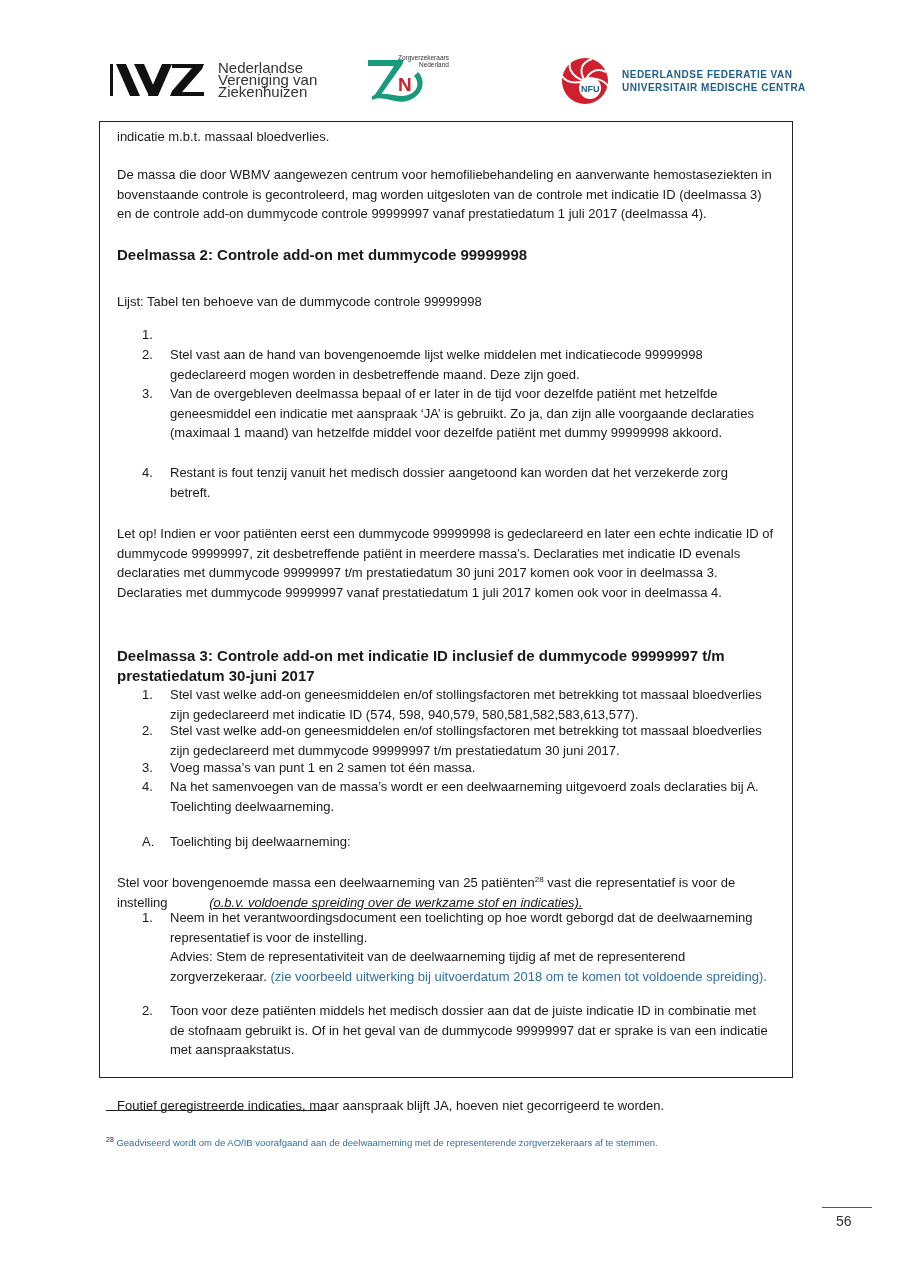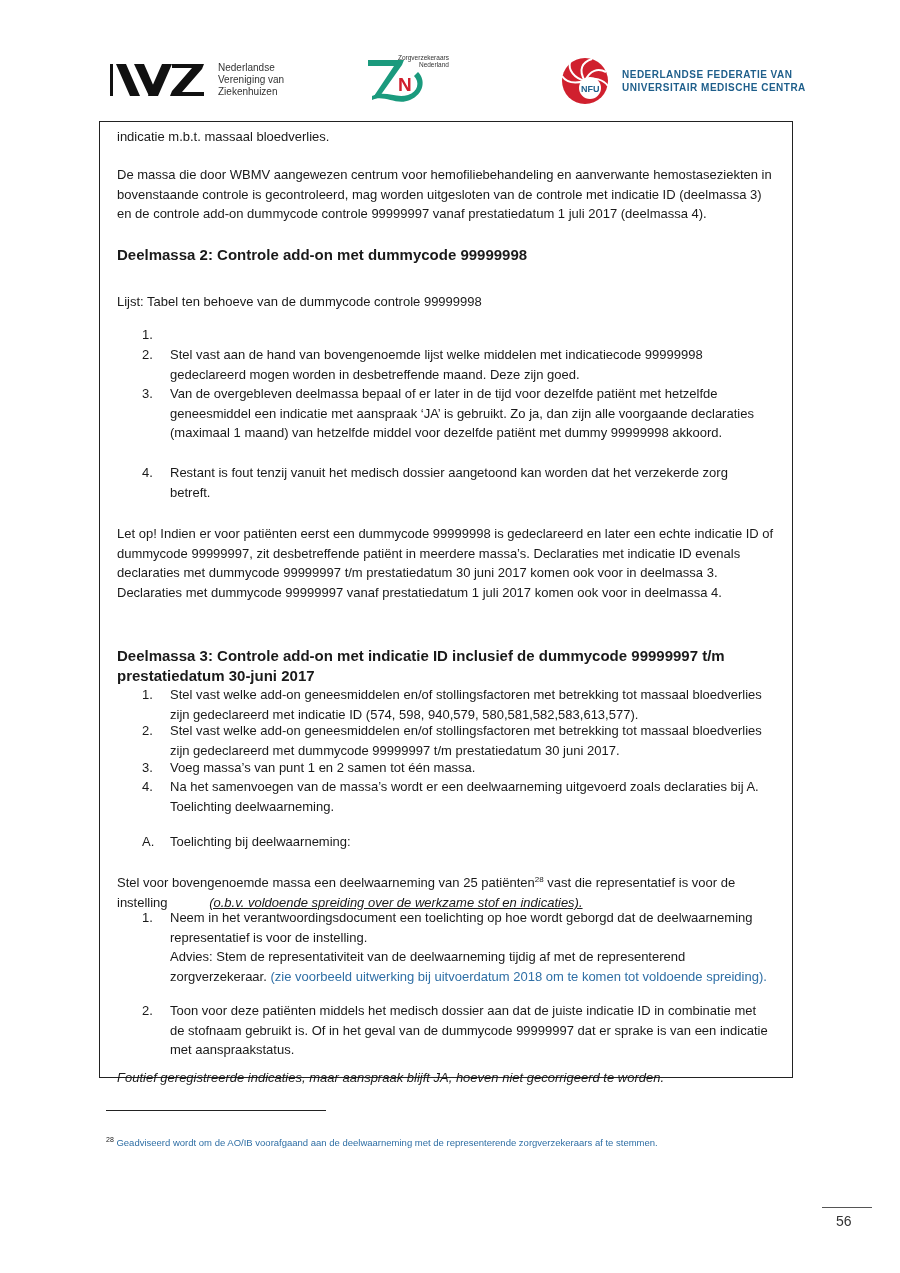--- a/index.html
+++ b/index.html
@@ -1,21 +1,21 @@
 <!DOCTYPE html>
 <html><head>
 <meta charset="utf-8">
 <style>
   html, body { margin:0; padding:0; background:#ffffff; }
   body { width:900px; height:1273px; position:relative; overflow:hidden;
          font-family:"Liberation Sans", sans-serif; color:#1a1a1a; }
   .header { position:absolute; top:52px; left:0; width:900px; height:60px; }
   .logo-nvz { position:absolute; left:110px; top:8px; height:40px; display:flex; align-items:center; }
   .logo-nvz svg { display:block; }
-  .nvz-text { margin-left:12px; font-size:10px; line-height:12px; color:#333; }
+  .nvz-text { margin-left:12px; font-size:15px; line-height:12px; color:#333; }
   .logo-zn { position:absolute; left:362px; top:2px; width:90px; height:56px; }
   .zn-text { position:absolute; left:398px; top:2px; font-size:6.5px; line-height:7px; color:#333; text-align:right; }
   .logo-nfu { position:absolute; left:560px; top:4px; display:flex; align-items:center; }
   .nfu-text { margin-left:12px; font-size:10px; line-height:13px; color:#1f5f8b; letter-spacing:0.5px; font-weight:bold; }
 
   .box { position:absolute; left:99px; top:121px; width:694px; height:957px;
          border:1px solid #222; box-sizing:border-box; }
   .p { position:absolute; left:117px; width:660px; font-size:13px; line-height:19.5px; margin:0; }
   .h { position:absolute; left:117px; width:660px; font-size:15px; line-height:20px; font-weight:bold; margin:0; }
   .li { position:absolute; left:170px; width:600px; font-size:13px; line-height:19.5px; }
@@ -97,19 +97,19 @@
 <div class="li" style="top:758px;"><span class="num">3.</span><span>Voeg massa’s van punt 1 en 2 samen tot één massa.</span></div>
 <div class="li" style="top:777px;"><span class="num">4.</span><span>Na het samenvoegen van de massa’s wordt er een deelwaarneming uitgevoerd zoals declaraties bij A. Toelichting deelwaarneming.</span></div>
 
 <div class="li" style="top:832px;"><span class="num">A.</span><span>Toelichting bij deelwaarneming:</span></div>
 
 <p class="p" style="top:870px;"><span>Stel voor bovengenoemde massa een deelwaarneming van 25 patiënten</span><sup style="font-size:8px;">28</sup><span> vast die representatief is voor de instelling </span><span class="u">(o.b.v. voldoende spreiding over de werkzame stof en indicaties).</span></p>
 
 <div class="li" style="top:908px;"><span class="num">1.</span><span>Neem in het verantwoordingsdocument een toelichting op hoe wordt geborgd dat de deelwaarneming representatief is voor de instelling.</span><br><span>Advies: Stem de representativiteit van de deelwaarneming tijdig af met de representerend zorgverzekeraar. </span><span class="blue">(zie voorbeeld uitwerking bij uitvoerdatum 2018 om te komen tot voldoende spreiding).</span></div>
 <div class="li" style="top:1001px;"><span class="num">2.</span><span>Toon voor deze patiënten middels het medisch dossier aan dat de juiste indicatie ID in combinatie met de stofnaam gebruikt is. Of in het geval van de dummycode 99999997 dat er sprake is van een indicatie met aanspraakstatus.</span></div>
 
-<p class="p" style="top:1068px;font-style:italic;">Foutief geregistreerde indicaties, maar aanspraak blijft JA, hoeven niet gecorrigeerd te worden.</p>
+<p class="p" style="top:1096px;">Foutief geregistreerde indicaties, maar aanspraak blijft JA, hoeven niet gecorrigeerd te worden.</p>
 
 <div class="fn-line"></div>
 <div class="footnote"><sup>28</sup> <span>Geadviseerd wordt om de AO/IB voorafgaand aan de deelwaarneming met de representerende zorgverzekeraars af te stemmen.</span></div>
 
 <div class="pg-line"></div>
 <div class="pg">56</div>
 
 </body></html>

